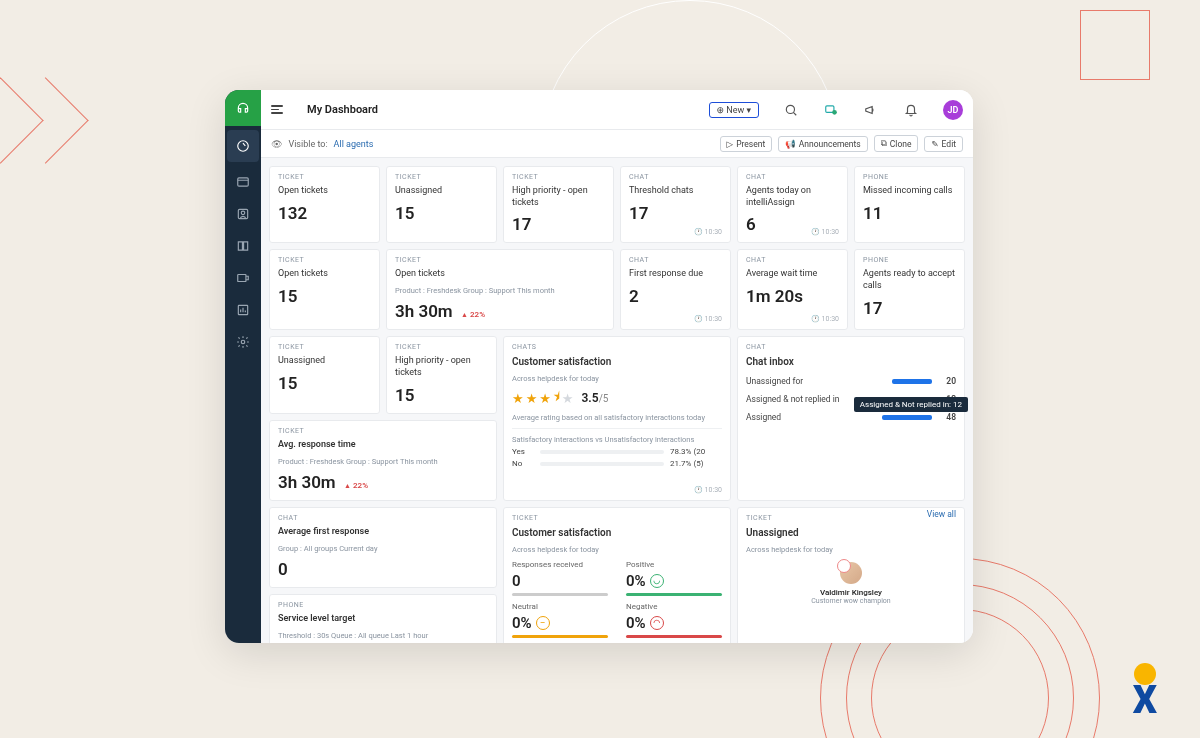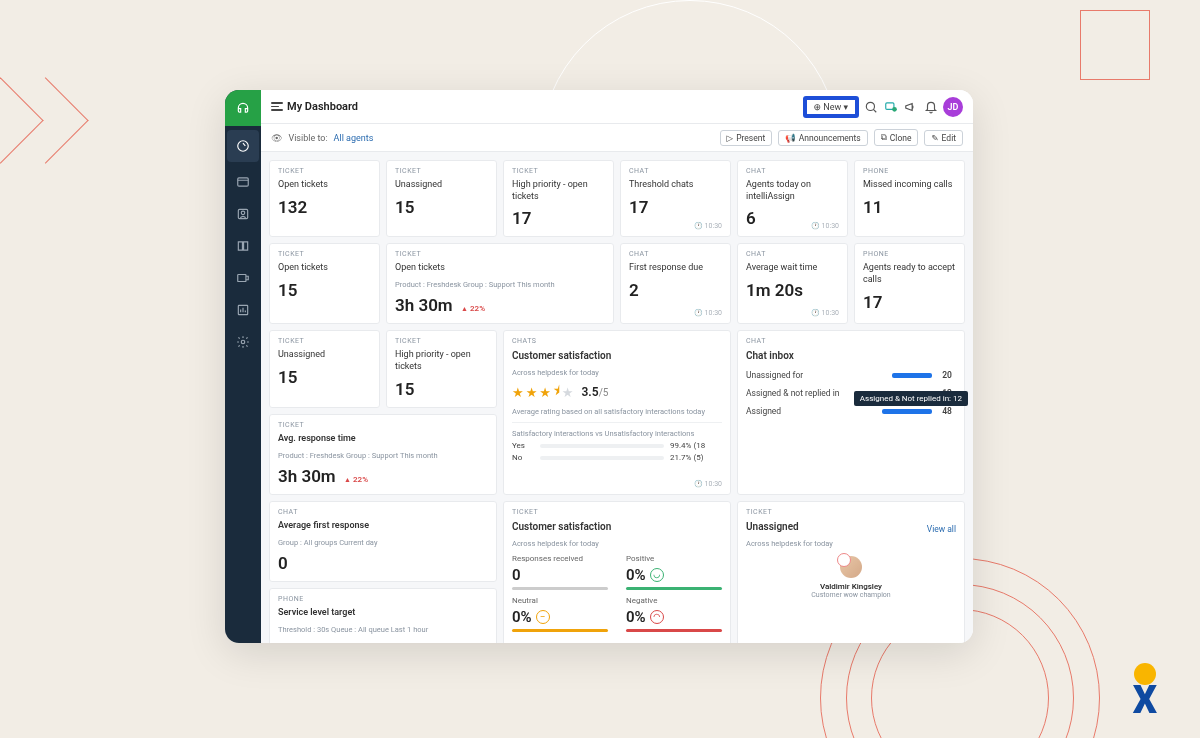--- a/index.html
+++ b/index.html
@@ -22,24 +22,24 @@
 .window { position: absolute; top: 90px; left: 225px; width: 748px; height: 553px; background: #fff; border-radius: 14px; box-shadow: 0 10px 40px rgba(0,0,0,0.12); display: flex; overflow: hidden; }
 
 .sidebar { width: 36px; background: #1a2b3c; display: flex; flex-direction: column; align-items: center; padding-top: 0; }
 .sb-logo { width: 36px; height: 36px; background: #26a146; display: flex; align-items: center; justify-content: center; color: #fff; }
 .sb-icon { width: 36px; height: 32px; display: flex; align-items: center; justify-content: center; color: #9aa6b2; cursor: pointer; }
 .sb-icon.active { background: #2a3d52; color: #fff; border-radius: 4px; margin: 4px 2px; width: 32px; }
 .sidebar svg { width: 14px; height: 14px; }
 
 .main { flex: 1; display: flex; flex-direction: column; background: #f6f7f9; overflow: hidden; }
 
-.topbar { height: 34px; background: #fff; border-bottom: 1px solid #e8eaed; display: flex; align-items: center; padding: 0 10px; gap: 4px; }
+.topbar { height: 40px; background: #fff; border-bottom: 1px solid #e8eaed; display: flex; align-items: center; padding: 0 10px; gap: 24px; }
 .topbar .title { font-size: 11px; font-weight: 600; color: #222; }
 .topbar .spacer { flex: 1; }
-.btn-new { border: 4px solid #1d4ed8; border-radius: 3px; padding: 2px 7px; font-size: 9px; color: #444; background: #fff; cursor: pointer; }
+.btn-new { border: 1px solid #1d4ed8; border-radius: 3px; padding: 2px 7px; font-size: 9px; color: #444; background: #fff; cursor: pointer; }
 .tb-icon { width: 16px; height: 16px; display: flex; align-items: center; justify-content: center; color: #555; cursor: pointer; }
 .avatar { width: 20px; height: 20px; border-radius: 50%; background: #a83dd9; color: #fff; font-size: 9px; font-weight: 600; display: flex; align-items: center; justify-content: center; }
 
 .subbar { height: 28px; background: #fff; border-bottom: 1px solid #e8eaed; display: flex; align-items: center; padding: 0 10px; gap: 6px; font-size: 9px; color: #666; }
 .subbar .spacer { flex: 1; }
 .subbar .link { color: #2b6cb0; cursor: pointer; }
 .pill { border: 1px solid #ccd2d9; border-radius: 3px; padding: 2px 6px; font-size: 8.5px; color: #444; background: #fff; cursor: pointer; display: inline-flex; align-items: center; gap: 3px; }
 
 .grid { flex: 1; overflow: auto; padding: 8px; display: grid; grid-template-columns: repeat(6, 1fr); grid-auto-rows: min-content; gap: 6px; }
 .card { background: #fff; border: 1px solid #e8eaed; border-radius: 3px; padding: 6px 8px 8px; position: relative; }
@@ -62,34 +62,34 @@
 .divider { border-top: 1px solid #eef0f2; margin: 6px 0; }
 
 .barline { display: flex; align-items: center; gap: 6px; font-size: 8px; color: #444; margin: 3px 0; }
 .barline .lbl { width: 22px; }
 .barline .track { flex: 1; height: 4px; background: #eef0f2; border-radius: 2px; position: relative; }
 .barline .fill { height: 100%; border-radius: 2px; }
 .barline .val { width: 52px; text-align: left; }
 
 .inbox-row { display: flex; align-items: center; justify-content: space-between; font-size: 8.5px; color: #444; margin: 8px 0; gap: 6px; }
 .inbox-row .bar { width: 45px; height: 5px; background: #1e73e8; border-radius: 2px; }
-.inbox-row .num { width: 18px; text-align: center; font-weight: 600; }
+.inbox-row .num { width: 18px; text-align: right; font-weight: 600; }
 
 .tooltip { position: absolute; background: #1a2b3c; color: #fff; font-size: 8px; padding: 3px 6px; border-radius: 2px; white-space: nowrap; z-index: 10; pointer-events: none; }
 
 .leader { display: flex; gap: 8px; justify-content: space-around; margin-top: 8px; }
 .leader-col { text-align: center; flex: 1; }
 .leader-av { width: 22px; height: 22px; border-radius: 50%; background: linear-gradient(135deg,#d4a380,#c28860); margin: 0 auto 4px; position: relative; }
 .leader-av.alt1 { background: linear-gradient(135deg,#e8c8a8,#d4a888); }
 .leader-av.alt2 { background: linear-gradient(135deg,#a8886a,#8a6a4f); }
 .leader-av::before { content:""; position:absolute; top:-3px; left:-3px; width:12px; height:12px; border-radius:50%; background:#fff; border:1px solid #e88; }
 .leader-name { font-size: 8px; color: #222; font-weight: 500; }
 .leader-role { font-size: 7px; color: #8a94a0; }
 
-.viewall { font-size: 8.5px; color: #2b6cb0; cursor: pointer; position: absolute; right: 8px; top: 22px; }
+.viewall { font-size: 8.5px; color: #2b6cb0; cursor: pointer; position: absolute; right: 8px; top: 1px; }
 
 .sent-row { display: flex; gap: 18px; margin: 6px 0; }
 .sent-cell { flex: 1; }
 .sent-label { font-size: 8px; color: #666; margin-bottom: 3px; }
 .sent-val { font-size: 15px; font-weight: 600; color: #222; display: flex; align-items: center; gap: 4px; }
 .sent-bar { height: 3px; background: #ccc; margin-top: 3px; border-radius: 2px; }
 .sent-bar.green { background: #3bb273; }
 .sent-bar.red { background: #d94848; }
 .sent-bar.yellow { background: #f0a30a; }
 .emoji { width: 14px; height: 14px; border-radius: 50%; border: 1.5px solid; display: inline-flex; align-items: center; justify-content: center; font-size: 8px; }
@@ -298,21 +298,21 @@
             <span class="star">⯨</span>
             <span class="star empty">★</span>
           <span class="rating"><span>3.5</span><span class="of">/5</span></span>
         </div>
         <div class="subtext">Average rating based on all satisfactory interactions today</div>
         <div class="divider"></div>
         <div class="subtext">Satisfactory interactions vs Unsatisfactory interactions</div>
         <div class="barline">
             <span class="lbl">Yes</span>
             <span class="track"><span class="fill" style="background:#3bb273;width:78.3%"></span></span>
-            <span class="val">99.4% (18</span>
+            <span class="val">78.3% (20</span>
           </div>
         <div class="barline">
             <span class="lbl">No</span>
             <span class="track"><span class="fill" style="background:#d94848;width:21.7%"></span></span>
             <span class="val">21.7% (5)</span>
           </div>
         <div class="time">🕐 <span>10:30</span></div>
       </div>
 
       <div class="card span2" style="grid-row: span 2; position:relative">

